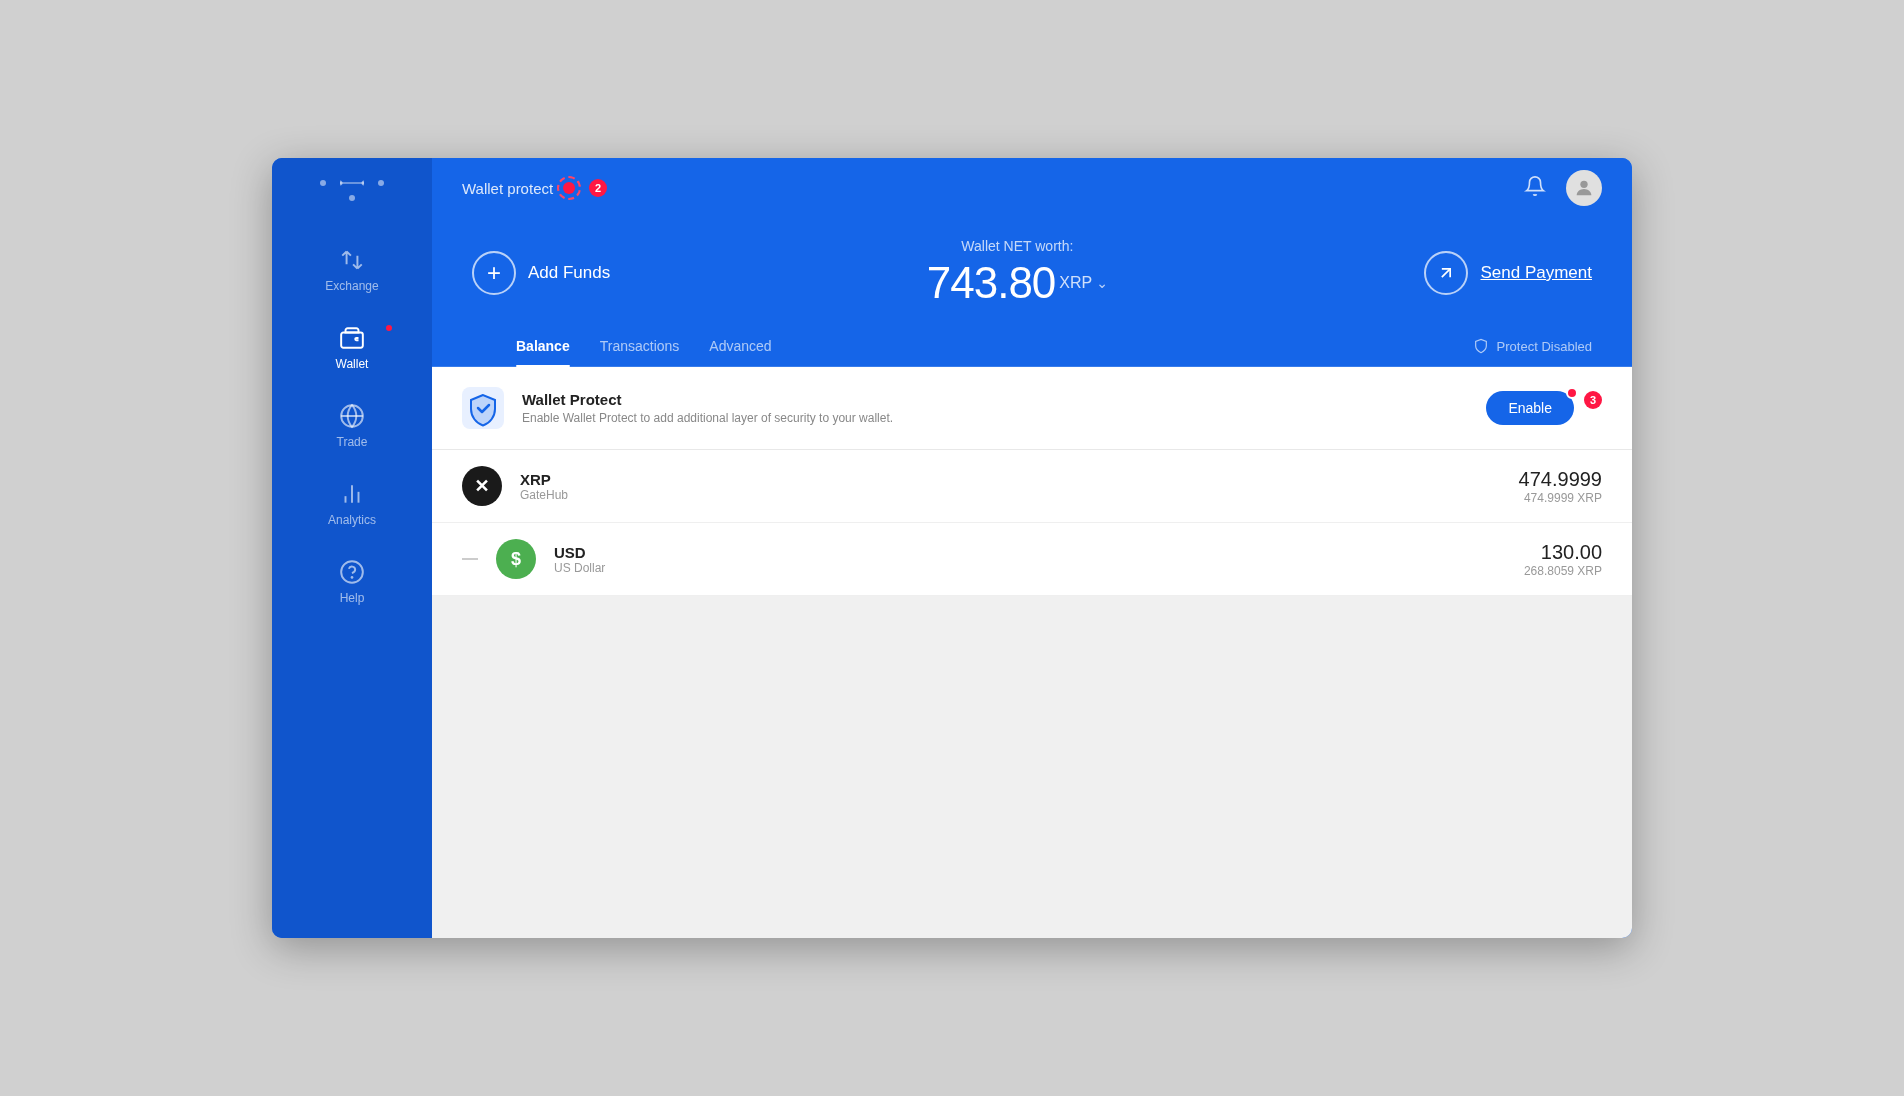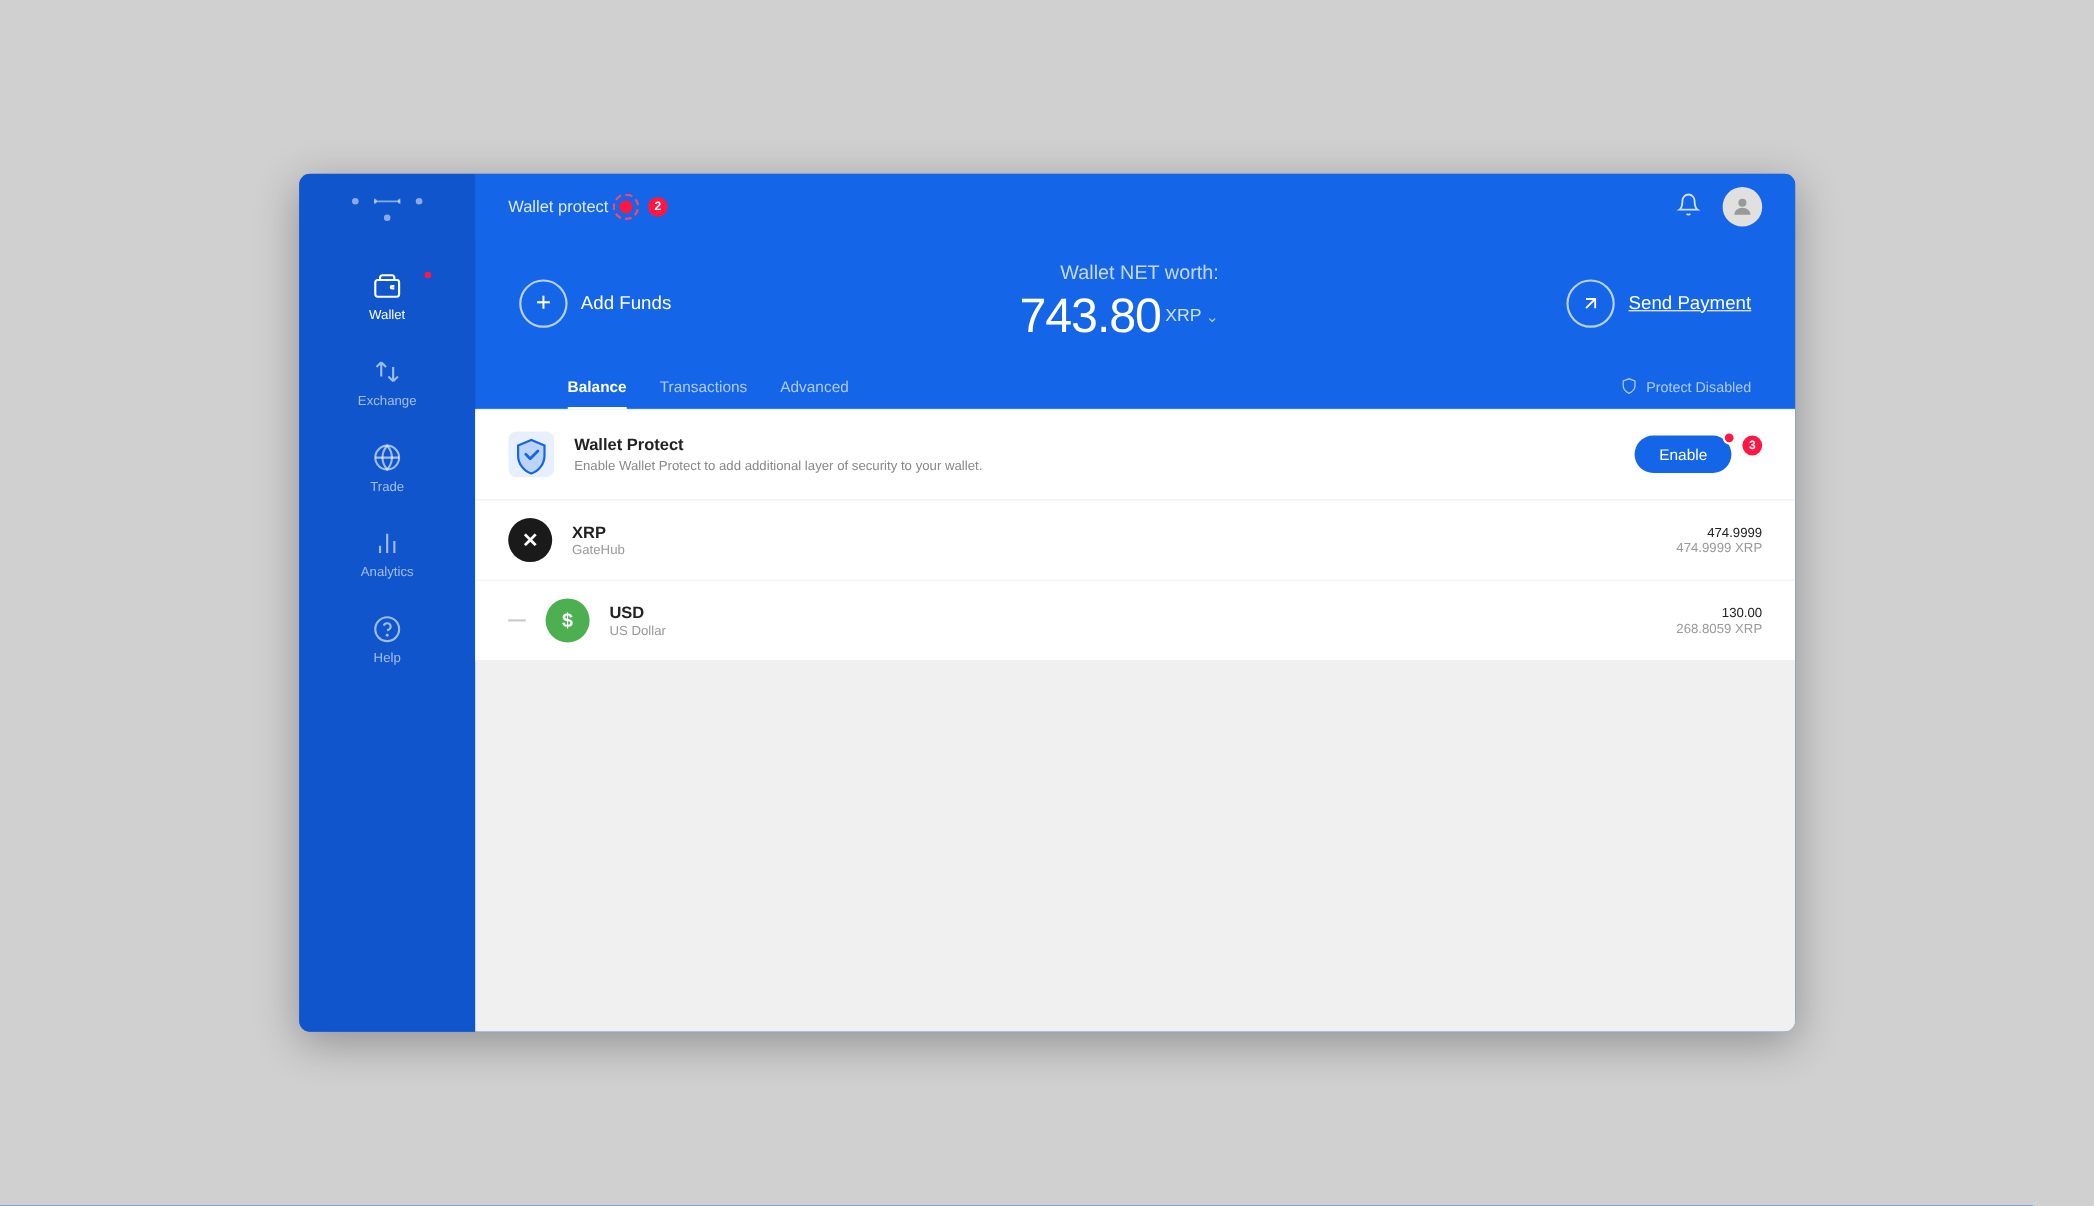--- a/index.html
+++ b/index.html
@@ -181,24 +181,23 @@
     }
     .add-funds-label {
       font-size: 17px;
       font-weight: 500;
       color: #fff;
     }
     .net-worth {
       text-align: center;
     }
     .net-worth-label {
-      font-size: 18px;
+      font-size: 14px;
       color: rgba(255,255,255,0.75);
       margin-bottom: 4px;
-      text-align: right;
     }
     .net-worth-value {
       display: flex;
       align-items: center;
       gap: 4px;
     }
     .net-worth-amount {
       font-size: 44px;
       font-weight: 300;
       color: #fff;
@@ -366,21 +365,21 @@
     }
     .asset-info p {
       font-size: 12px;
       color: #999;
     }
     .asset-amounts {
       margin-left: auto;
       text-align: right;
     }
     .asset-amounts .primary {
-      font-size: 12px;
+      font-size: 20px;
       font-weight: 500;
       color: #222;
     }
     .asset-amounts .secondary {
       font-size: 12px;
       color: #999;
     }
     
     .wallet-info-section {
       background: #f0f0f0;
@@ -450,40 +449,40 @@
             <circle cx="24" cy="5" r="2.5" fill="rgba(255,255,255,0.5)"></circle>
           </svg>
           <div class="logo-dot"></div>
         </div>
         <div class="logo-dot" style="margin-top:4px;"></div>
       </div>
     </div>
 
     <div class="sidebar-nav">
 
+      <div class="sidebar-item">
+        <svg viewBox="0 0 24 24" fill="none" stroke="currentColor" stroke-width="1.8">
+          <path d="M7 16V4m0 0L3 8m4-4l4 4"></path>
+          <path d="M17 8v12m0 0l4-4m-4 4l-4-4"></path>
+        </svg>
+        <span class="sidebar-item-label">Exchange</span>
+      </div>
+
       <div class="sidebar-item active">
         <div class="notification-dot wallet-dot"></div>
         <svg viewBox="0 0 24 24" fill="none" stroke="currentColor" stroke-width="1.8">
           <rect x="2" y="7" width="20" height="14" rx="2" ry="2"></rect>
           <path d="M16 3H8a2 2 0 0 0-2 2v2h12V5a2 2 0 0 0-2-2z"></path>
           <path d="M18 14h-2a1 1 0 0 1 0-2h2"></path>
         </svg>
         <span class="sidebar-item-label">Wallet</span>
       </div>
 
       <div class="sidebar-item">
         <svg viewBox="0 0 24 24" fill="none" stroke="currentColor" stroke-width="1.8">
-          <path d="M7 16V4m0 0L3 8m4-4l4 4"></path>
-          <path d="M17 8v12m0 0l4-4m-4 4l-4-4"></path>
-        </svg>
-        <span class="sidebar-item-label">Exchange</span>
-      </div>
-
-      <div class="sidebar-item">
-        <svg viewBox="0 0 24 24" fill="none" stroke="currentColor" stroke-width="1.8">
           <circle cx="12" cy="12" r="10"></circle>
           <line x1="2" y1="12" x2="22" y2="12"></line>
           <path d="M12 2a15.3 15.3 0 0 1 4 10 15.3 15.3 0 0 1-4 10 15.3 15.3 0 0 1-4-10 15.3 15.3 0 0 1 4-10z"></path>
         </svg>
         <span class="sidebar-item-label">Trade</span>
       </div>
 
       <div class="sidebar-item">
         <svg viewBox="0 0 24 24" fill="none" stroke="currentColor" stroke-width="1.8">
           <line x1="18" y1="20" x2="18" y2="10"></line>

